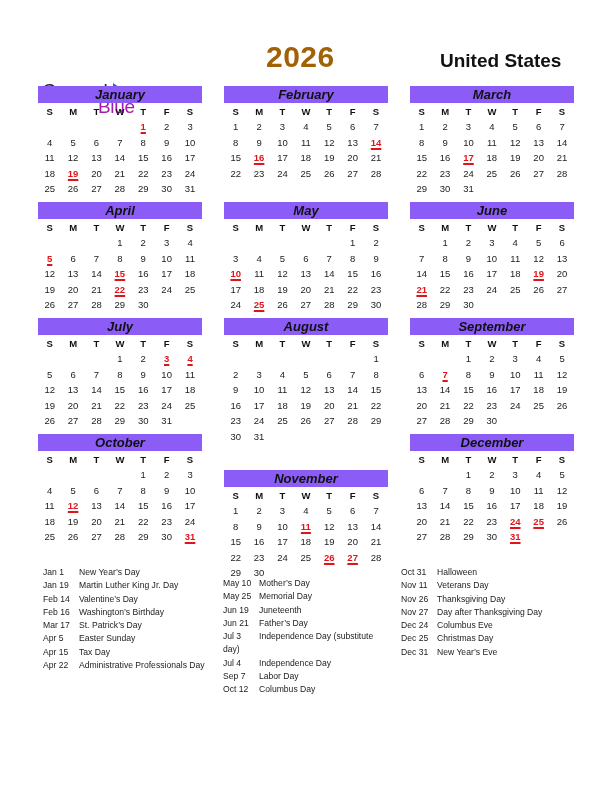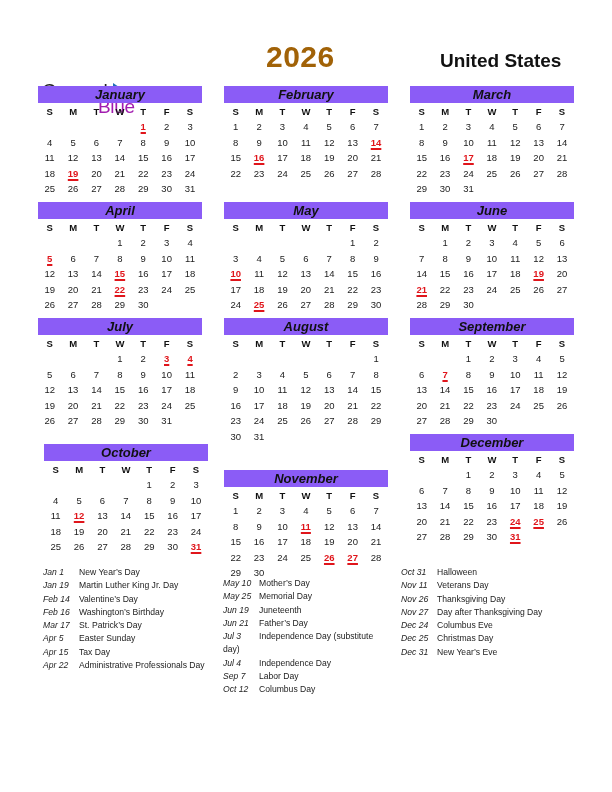--- a/index.html
+++ b/index.html
@@ -16,21 +16,21 @@
   .mhead { height:17px; background:#8b5cf6; text-align:center; font-size:13px; font-weight:bold;
            font-style:italic; line-height:17px; color:#111; }
   .dows { display:flex; margin-top:2px; height:14px; }
   .dows span { width:23.4px; text-align:center; font-size:9.5px; font-weight:bold; color:#111; line-height:14px; }
   .grid { display:flex; flex-wrap:wrap; }
   .grid span { width:23.4px; height:15.5px; text-align:center; font-size:9.5px; line-height:15.5px; color:#222; }
   .grid span.hol { color:#e0151b; font-weight:bold; text-decoration:underline; text-decoration-thickness:1.5px; text-underline-offset:2px; }
 
   .legend { position:absolute; font-size:8.6px; color:#222; }
   .legend .row { display:flex; height:13.3px; line-height:13.3px; }
-  .legend .d { width:36px; flex:none;font-style:italic; }
+  .legend .d { width:36px; flex:none; }
   .legend .n { white-space:nowrap; }
 </style>
 </head>
 <body>
 
 <div class="logo">
   <span class="l1">General</span>
   <svg width="24" height="16" viewBox="0 0 24 16">
     <polygon points="0,0 0,16 24,16" fill="#1f6fb8"></polygon>
   </svg>
@@ -456,21 +456,21 @@
         <span>23</span>
         <span>24</span>
         <span>25</span>
         <span>26</span>
         <span>27</span>
         <span>28</span>
         <span>29</span>
         <span>30</span>
       </div>
     </div>
-    <div class="month" style="left: 44px; top: 434px; margin-top: 10px;">
+    <div class="month" style="left: 38px; top: 434px;">
       <div class="mhead">October</div>
       <div class="dows">
         <span>S</span>
         <span>M</span>
         <span>T</span>
         <span>W</span>
         <span>T</span>
         <span>F</span>
         <span>S</span>
       </div>

